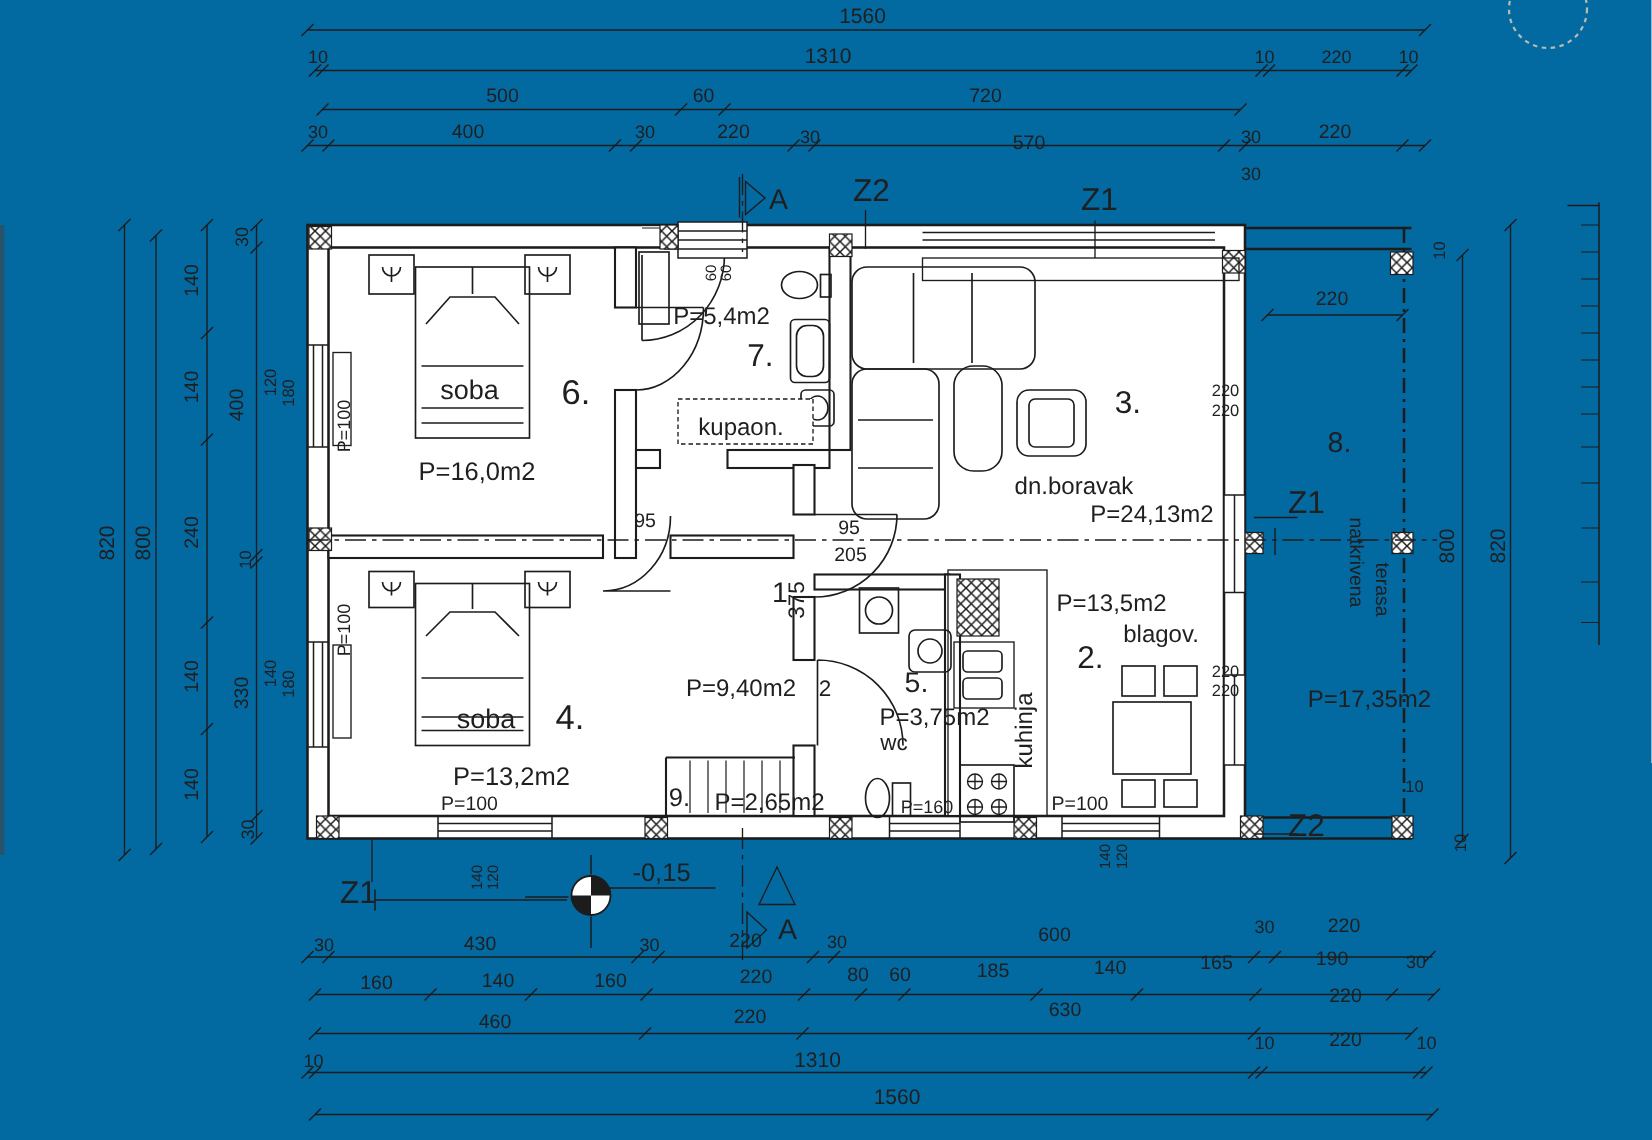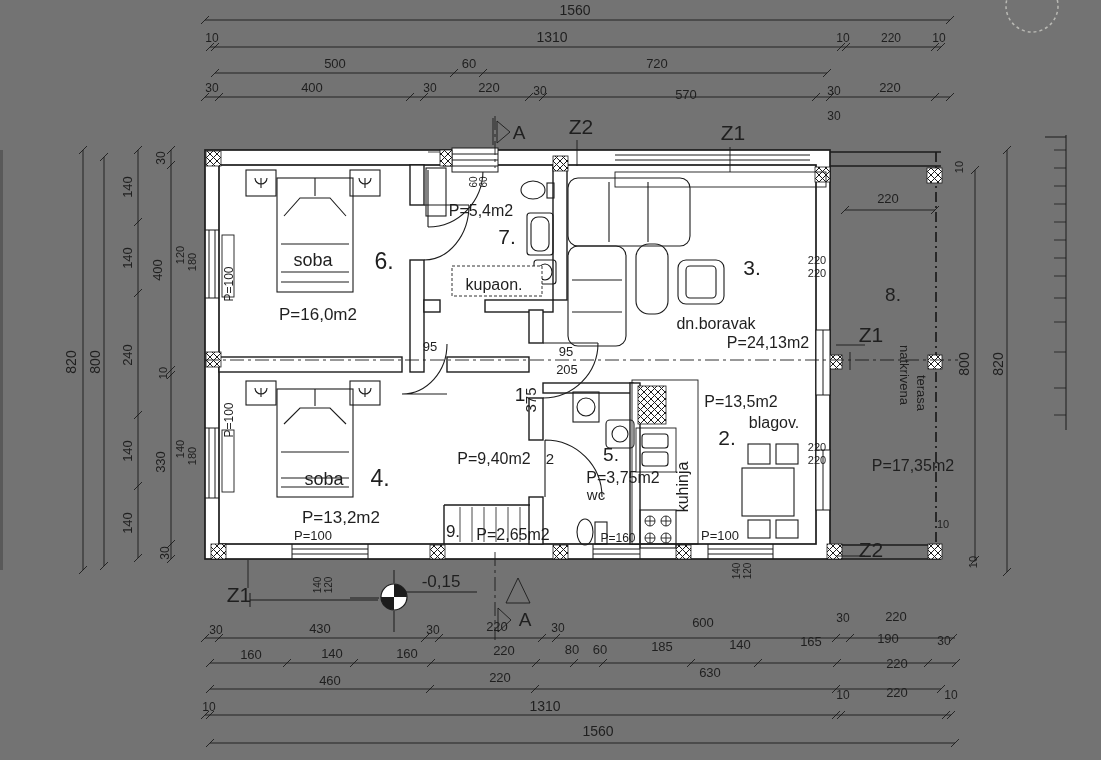--- a/index.html
+++ b/index.html
@@ -1,16 +1,16 @@
 <!DOCTYPE html>
 <html><head>
 <meta charset="utf-8">
 <style>
   html,body{margin:0;padding:0;background:#ffffff;}
-  .stage{position:relative;width:1101px;height:760px;background:#737373;overflow:hidden;}
+  .stage{position:relative;width:1101px;height:760px;background:#0369a1;overflow:hidden;}
   svg{position:absolute;left:0;top:0;}
   svg text{font-family:"Liberation Sans",sans-serif;fill:#1f1f1f;}
   .wm{font-weight:bold;letter-spacing:16px;}
 </style>
 </head>
 <body>
 <div class="stage">
 
 <svg width="1101" height="760" viewBox="0 0 1101 760">
   <defs>

